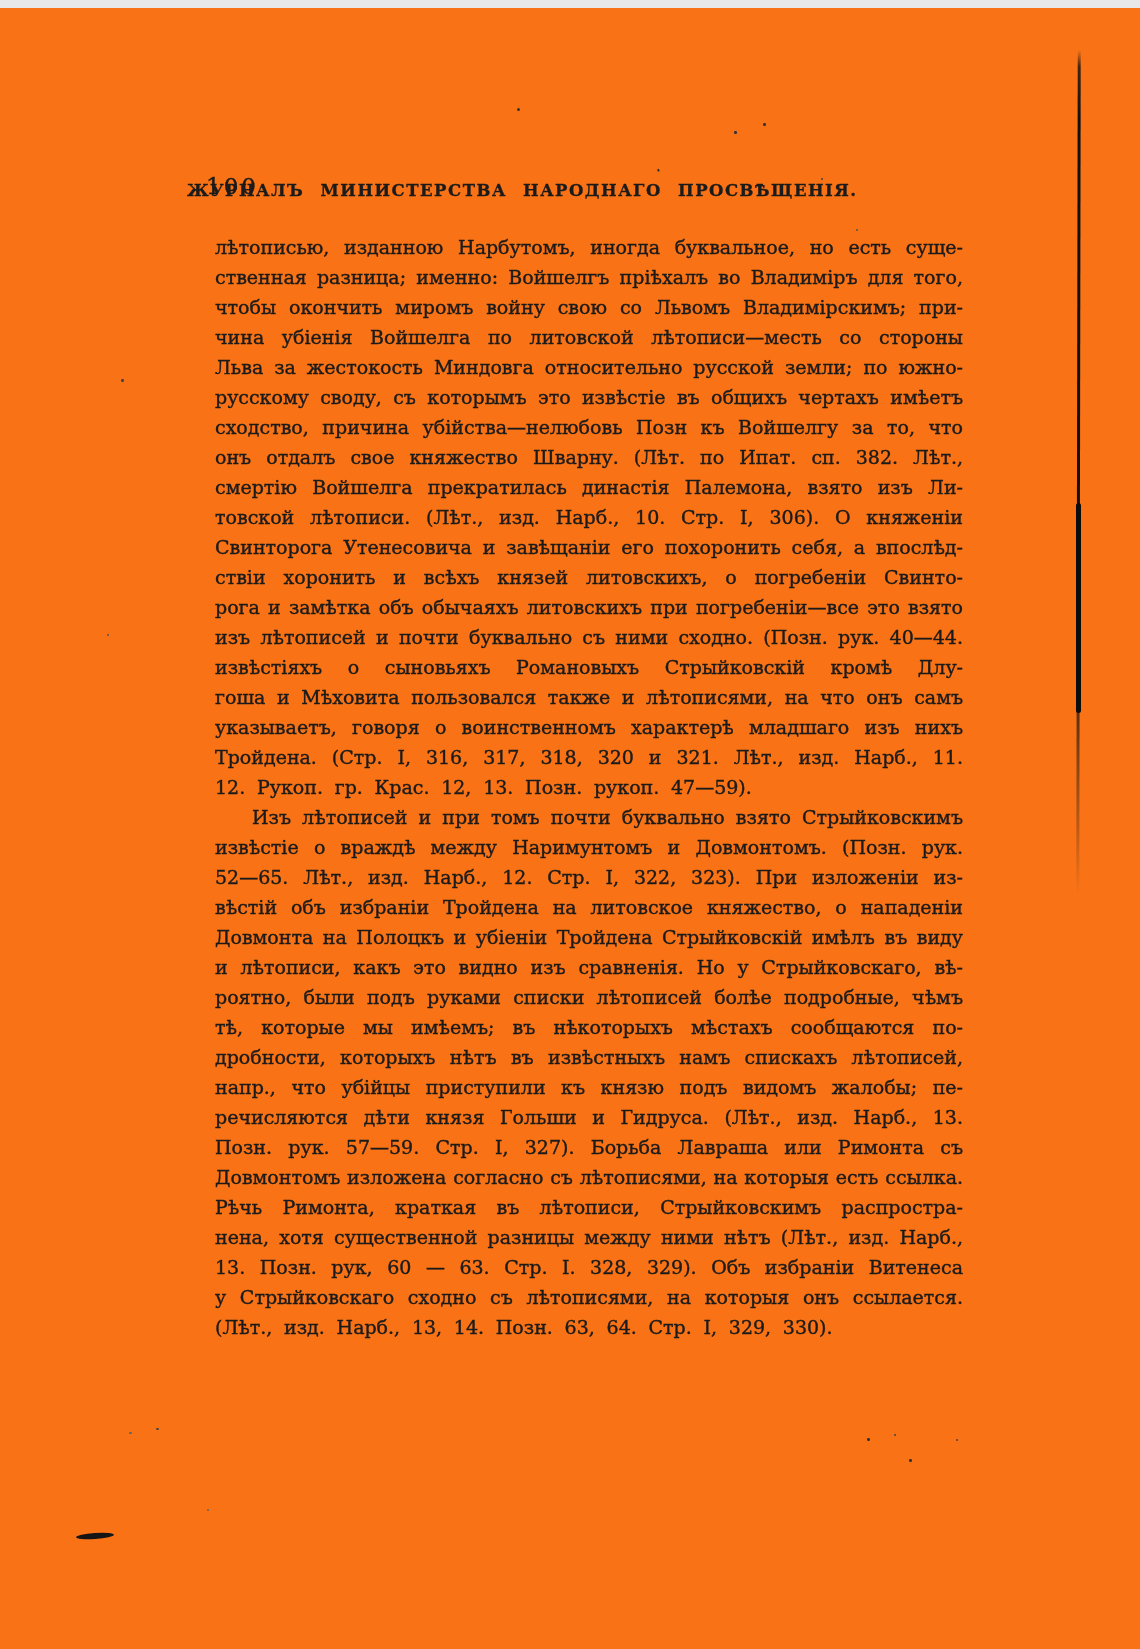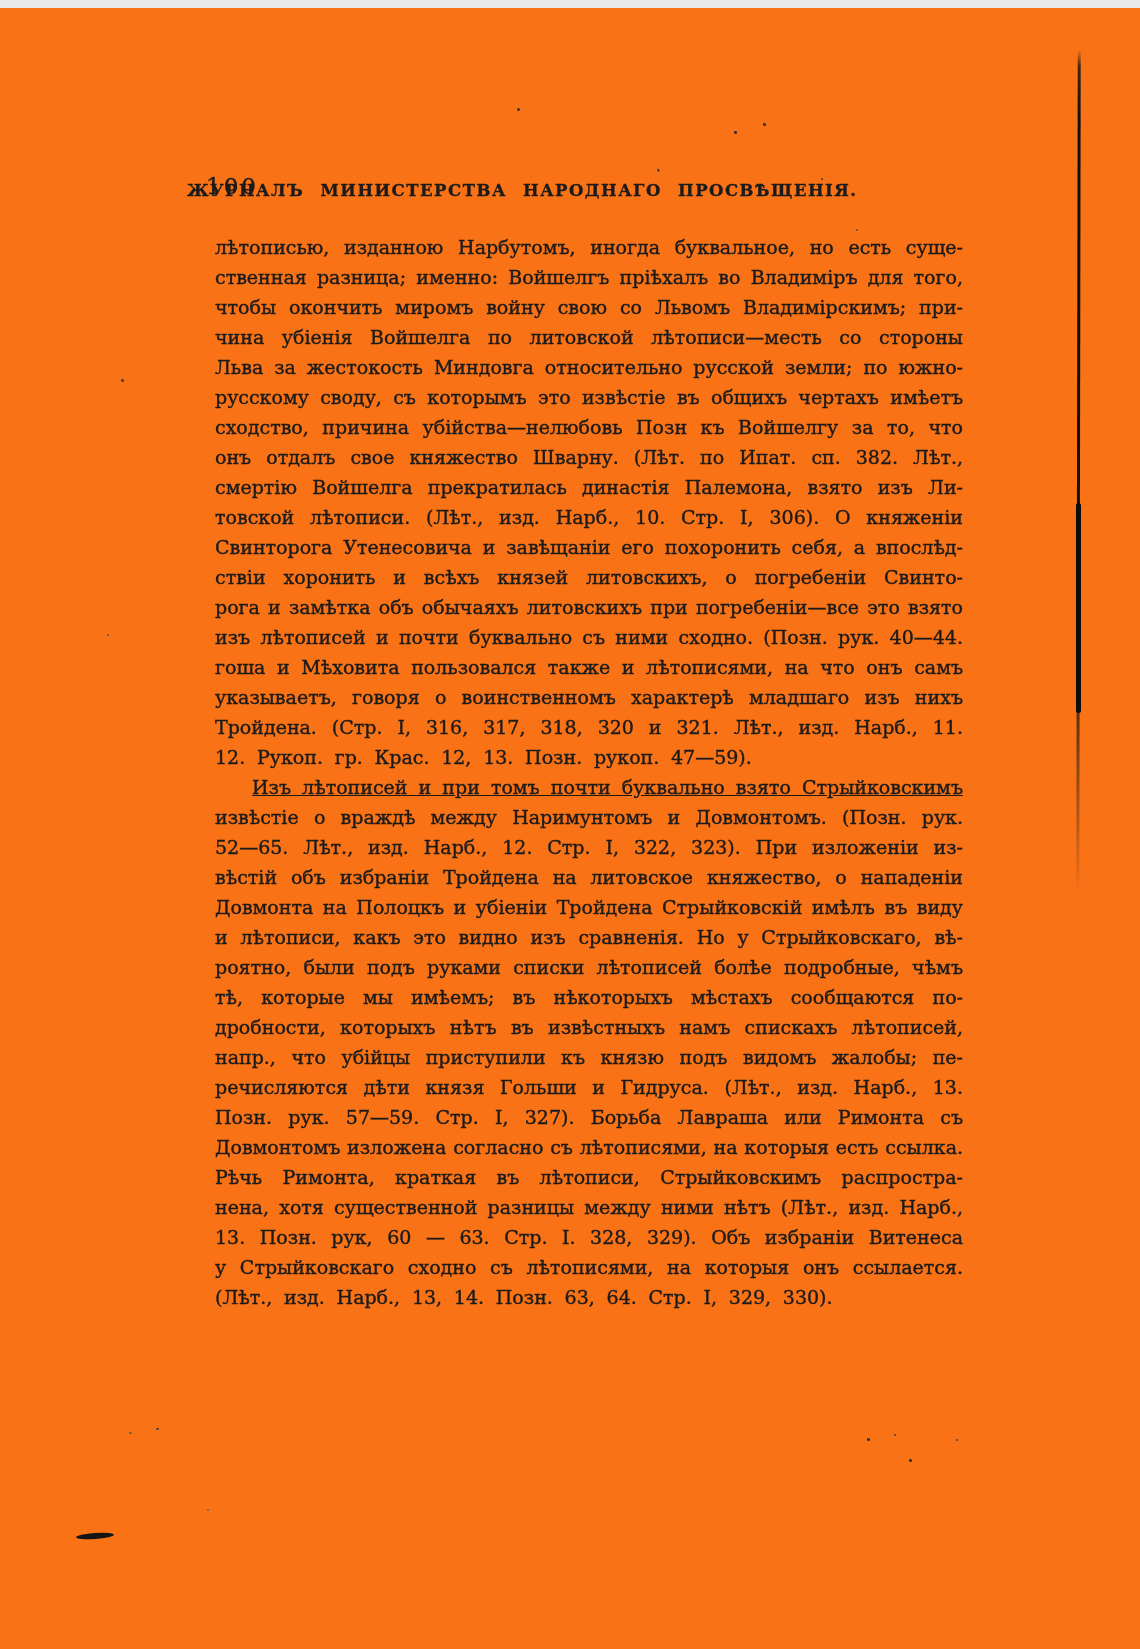--- a/index.html
+++ b/index.html
@@ -18,21 +18,21 @@
     text-align:left;transform:translateX(-28px);
     font-size:16.5px;font-weight:bold;letter-spacing:1.5px;word-spacing:9px;
     -webkit-text-stroke:0.3px #1b1b1b;
   }
   .body-text{
     position:absolute;left:215px;top:224px;width:748px;
     font-size:19px;line-height:30px;
     -webkit-text-stroke:0.4px #1b1b1b;
   }
   .line{text-align:justify;text-align-last:justify;}
-  .line.indent{text-indent:37px;text-decoration:underline;}
+  .line.indent{text-indent:37px;}
   .line.para-end{text-align-last:left;word-spacing:0.30em;}
   .vline{
     position:absolute;left:1077px;top:42px;width:3px;height:845px;
     background:linear-gradient(to bottom,
       rgba(17,17,17,0) 0%, rgba(17,17,17,0.8) 2%,
       #111 8%, #111 62%, rgba(17,17,17,0.9) 72%,
       rgba(17,17,17,0.5) 84%, rgba(17,17,17,0.2) 94%, rgba(17,17,17,0) 100%);
     transform:rotate(0.1deg);
   }
   .vline-thick{
@@ -62,20 +62,21 @@
         <div class="line">Льва за жестокость Миндовга относительно русской земли; по южно-</div>
         <div class="line">русскому своду, съ которымъ это извѣстіе въ общихъ чертахъ имѣетъ</div>
         <div class="line">сходство, причина убійства—нелюбовь Позн къ Войшелгу за то, что</div>
         <div class="line">онъ отдалъ свое княжество Шварну. (Лѣт. по Ипат. сп. 382. Лѣт.,</div>
         <div class="line">смертію Войшелга прекратилась династія Палемона, взято изъ Ли-</div>
         <div class="line">товской лѣтописи. (Лѣт., изд. Нарб., 10. Стр. I, 306). О княженіи</div>
         <div class="line">Свинторога Утенесовича и завѣщаніи его похоронить себя, а впослѣд-</div>
         <div class="line">ствіи хоронить и всѣхъ князей литовскихъ, о погребеніи Свинто-</div>
         <div class="line">рога и замѣтка объ обычаяхъ литовскихъ при погребеніи—все это взято</div>
         <div class="line">изъ лѣтописей и почти буквально съ ними сходно. (Позн. рук. 40—44.</div>
+        <div class="line">извѣстіяхъ о сыновьяхъ Романовыхъ Стрыйковскій кромѣ Длу-</div>
         <div class="line">гоша и Мѣховита пользовался также и лѣтописями, на что онъ самъ</div>
         <div class="line">указываетъ, говоря о воинственномъ характерѣ младшаго изъ нихъ</div>
         <div class="line">Тройдена. (Стр. I, 316, 317, 318, 320 и 321. Лѣт., изд. Нарб., 11.</div>
         <div class="line para-end">12. Рукоп. гр. Крас. 12, 13. Позн. рукоп. 47—59).</div>
       </div>
       <div>
         <div class="line indent">Изъ лѣтописей и при томъ почти буквально взято Стрыйковскимъ</div>
         <div class="line">извѣстіе о враждѣ между Наримунтомъ и Довмонтомъ. (Позн. рук.</div>
         <div class="line">52—65. Лѣт., изд. Нарб., 12. Стр. I, 322, 323). При изложеніи из-</div>
         <div class="line">вѣстій объ избраніи Тройдена на литовское княжество, о нападеніи</div>

